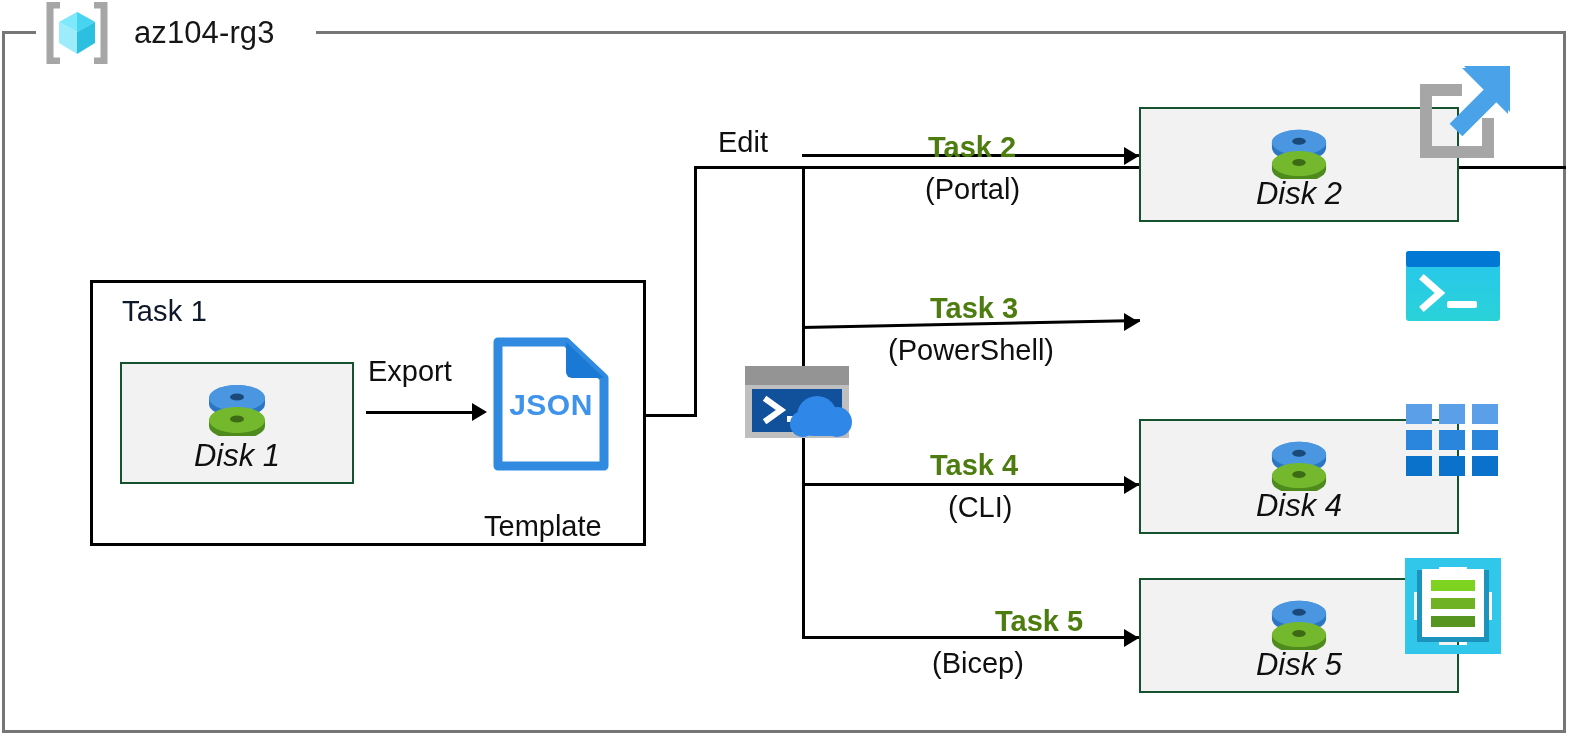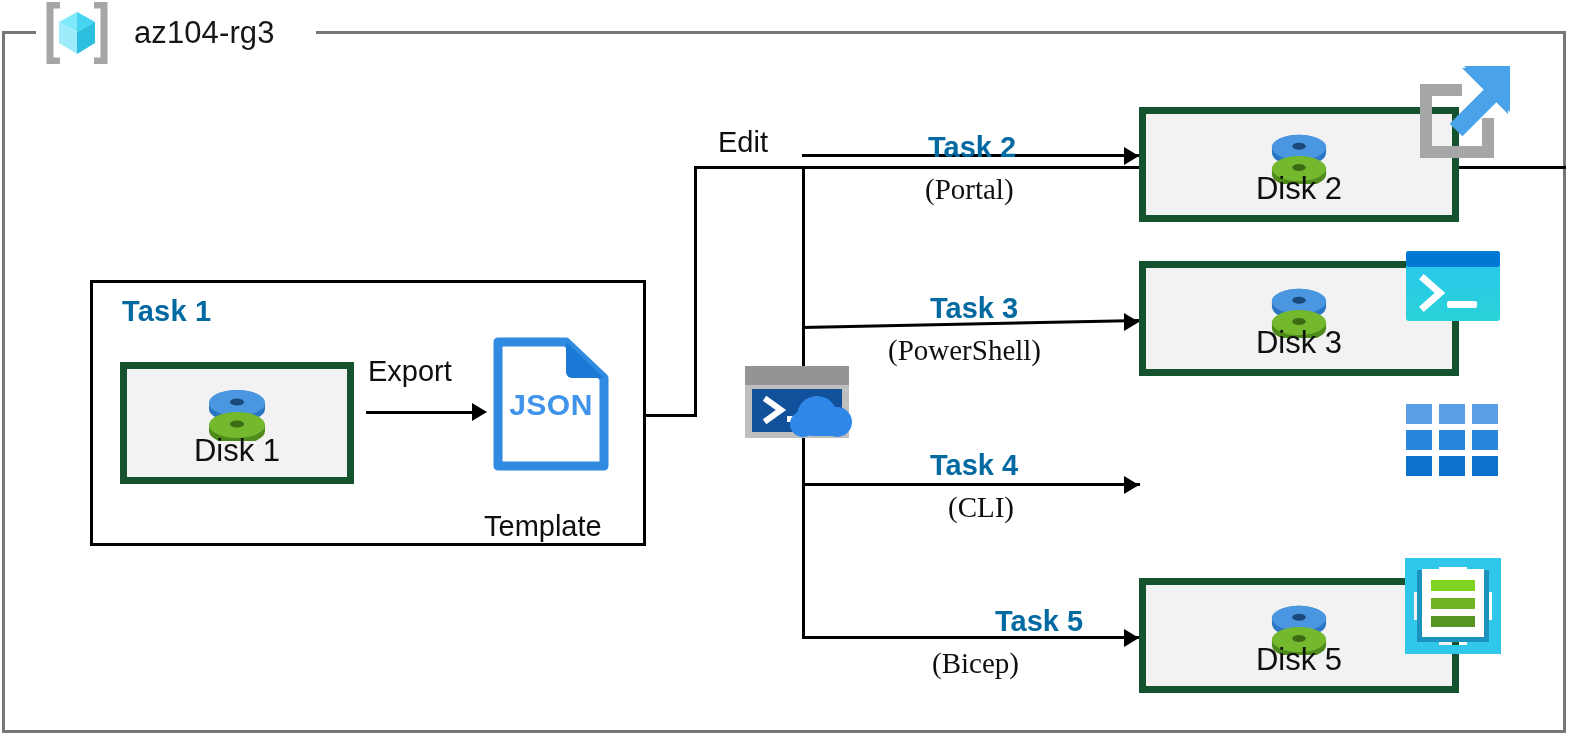--- a/index.html
+++ b/index.html
@@ -13,38 +13,38 @@
             border:3px solid #767676;box-sizing:border-box;}
   .rg-frame-top-gap{position:absolute;left:36px;top:20px;width:280px;height:24px;
             background:#ffffff;}
   .rg-header{position:absolute;left:44px;top:2px;height:62px;display:flex;
              align-items:center;gap:24px;}
   .rg-title{font-size:31px;color:#161616;letter-spacing:.1px;white-space:nowrap;}
 
   
   .task1-box{position:absolute;left:90px;top:280px;width:556px;height:266px;
              border:3px solid #000;box-sizing:border-box;background:#fff;}
-  .task1-label{position:absolute;left:122px;top:295px;font-size:29px;font-weight:bold;
-               color:#0369a1;letter-spacing:.2px;}
-
-  .disk-box{position:absolute;background:#f2f2f2;border:7px solid #14532d;
-            box-sizing:border-box;}
+  .task1-label{position:absolute;left:122px;top:295px;font-size:29px;font-weight:normal;
+               color:#0f172a;letter-spacing:.2px;}
+
+  .disk-box{position:absolute;background:#f2f2f2;border:2px solid #14532d;
+            box-sizing:border-box;font-style:italic;}
   .disk-box .disk-caption{position:absolute;left:0;right:0;bottom:8px;text-align:center;
             font-size:31px;color:#0f0f0f;}
   .disk-box .disk-art{position:absolute;left:50%;transform:translateX(-50%);top:12px;}
 
   
   .ln{position:absolute;background:#000;}
   .arrowhead{position:absolute;width:0;height:0;
              border-top:9px solid transparent;border-bottom:9px solid transparent;
              border-left:15px solid #000;}
 
-  .edge-title{position:absolute;font-size:29px;font-weight:bold;color:#0369a1;
+  .edge-title{position:absolute;font-size:29px;font-weight:bold;color:#4d7c0f;
               white-space:nowrap;}
-  .edge-sub{position:absolute;font-size:29px;color:#0f0f0f;white-space:nowrap;font-family:Liberation Serif, serif;}
+  .edge-sub{position:absolute;font-size:29px;color:#0f0f0f;white-space:nowrap;}
   .plain-label{position:absolute;font-size:29px;color:#0f0f0f;white-space:nowrap;}
 
   
   .rgicon{position:relative;width:66px;height:62px;}
 
   
   .json-icon{position:absolute;left:492px;top:336px;width:118px;height:136px;}
   .json-text{position:absolute;left:0;right:0;top:52px;text-align:center;
              font-size:30px;font-weight:bold;color:#3f93ea;letter-spacing:.5px;}
 
@@ -164,35 +164,20 @@
       <path d="M106 4 L106 50 L60 4 Z" fill="#4aa3e8"></path>
     </svg>
   </div>
 
   <div class="ln" style="left:802px;top:326px;width:338px;height:3px;
        transform-origin:left center;transform:rotate(-1.2deg);"></div>
   <div class="arrowhead" style="left:1124px;top:313px;"></div>
   <div class="edge-title" style="left:930px;top:292px;">Task 3</div>
   <div class="edge-sub" style="left:888px;top:334px;">(PowerShell)</div>
 
-  <div class="disk-box" style="left:1139px;top:261px;width:320px;height:115px;">
-    <span class="disk-art">
-      <svg width="60" height="58" viewBox="0 0 62 60" xmlns="http://www.w3.org/2000/svg">
-        <ellipse cx="31" cy="22" rx="28" ry="13" fill="#3f8fdd"></ellipse>
-        <path d="M3 22 L3 28 A28 13 0 0 0 59 28 L59 22 Z" fill="#2a76c4"></path>
-        <ellipse cx="31" cy="22" rx="28" ry="13" fill="#4a96e0"></ellipse>
-        <ellipse cx="31" cy="21" rx="7" ry="3.6" fill="#1b4a7a"></ellipse>
-        <ellipse cx="31" cy="45" rx="28" ry="13" fill="#5d9e22"></ellipse>
-        <path d="M3 45 L3 50 A28 13 0 0 0 59 50 L59 45 Z" fill="#4e8a1c"></path>
-        <ellipse cx="31" cy="44" rx="28" ry="13" fill="#74b82e"></ellipse>
-        <ellipse cx="31" cy="43" rx="7" ry="3.6" fill="#3d6b15"></ellipse>
-      </svg>
-    </span>
-    <span class="disk-caption">Disk 3</span>
-  </div>
 
   <div class="svc-icon" style="left:1406px;top:251px;">
     <svg width="94" height="70" viewBox="0 0 94 70" xmlns="http://www.w3.org/2000/svg">
       <defs>
         <linearGradient id="psg" x1="0" y1="0" x2="0" y2="1">
           <stop offset="0%" stop-color="#27c6ee"></stop>
           <stop offset="100%" stop-color="#2ad2d8"></stop>
         </linearGradient>
       </defs>
       <rect x="0" y="0" width="94" height="70" rx="3" fill="url(#psg)"></rect>
@@ -200,20 +185,35 @@
       <path d="M18 28 L34 42 L18 56" fill="none" stroke="#ffffff" stroke-width="7" stroke-linecap="square"></path>
       <rect x="41" y="50" width="30" height="7" rx="2" fill="#ffffff"></rect>
     </svg>
   </div>
 
   <div class="ln" style="left:802px;top:483px;width:338px;height:3px;"></div>
   <div class="arrowhead" style="left:1124px;top:476px;"></div>
   <div class="edge-title" style="left:930px;top:449px;">Task 4</div>
   <div class="edge-sub" style="left:948px;top:491px;">(CLI)</div>
 
+  <div class="disk-box" style="left:1139px;top:419px;width:320px;height:115px;">
+    <span class="disk-art">
+      <svg width="60" height="58" viewBox="0 0 62 60" xmlns="http://www.w3.org/2000/svg">
+        <ellipse cx="31" cy="22" rx="28" ry="13" fill="#3f8fdd"></ellipse>
+        <path d="M3 22 L3 28 A28 13 0 0 0 59 28 L59 22 Z" fill="#2a76c4"></path>
+        <ellipse cx="31" cy="22" rx="28" ry="13" fill="#4a96e0"></ellipse>
+        <ellipse cx="31" cy="21" rx="7" ry="3.6" fill="#1b4a7a"></ellipse>
+        <ellipse cx="31" cy="45" rx="28" ry="13" fill="#5d9e22"></ellipse>
+        <path d="M3 45 L3 50 A28 13 0 0 0 59 50 L59 45 Z" fill="#4e8a1c"></path>
+        <ellipse cx="31" cy="44" rx="28" ry="13" fill="#74b82e"></ellipse>
+        <ellipse cx="31" cy="43" rx="7" ry="3.6" fill="#3d6b15"></ellipse>
+      </svg>
+    </span>
+    <span class="disk-caption">Disk 4</span>
+  </div>
 
   <div class="svc-icon" style="left:1406px;top:404px;">
     <svg width="92" height="72" viewBox="0 0 92 72" xmlns="http://www.w3.org/2000/svg">
       <g>
         <rect x="0" y="0" width="26" height="20" fill="#5b9fe8"></rect>
         <rect x="33" y="0" width="26" height="20" fill="#5b9fe8"></rect>
         <rect x="66" y="0" width="26" height="20" fill="#5b9fe8"></rect>
         <rect x="0" y="26" width="26" height="20" fill="#2a86dc"></rect>
         <rect x="33" y="26" width="26" height="20" fill="#2a86dc"></rect>
         <rect x="66" y="26" width="26" height="20" fill="#2a86dc"></rect>

